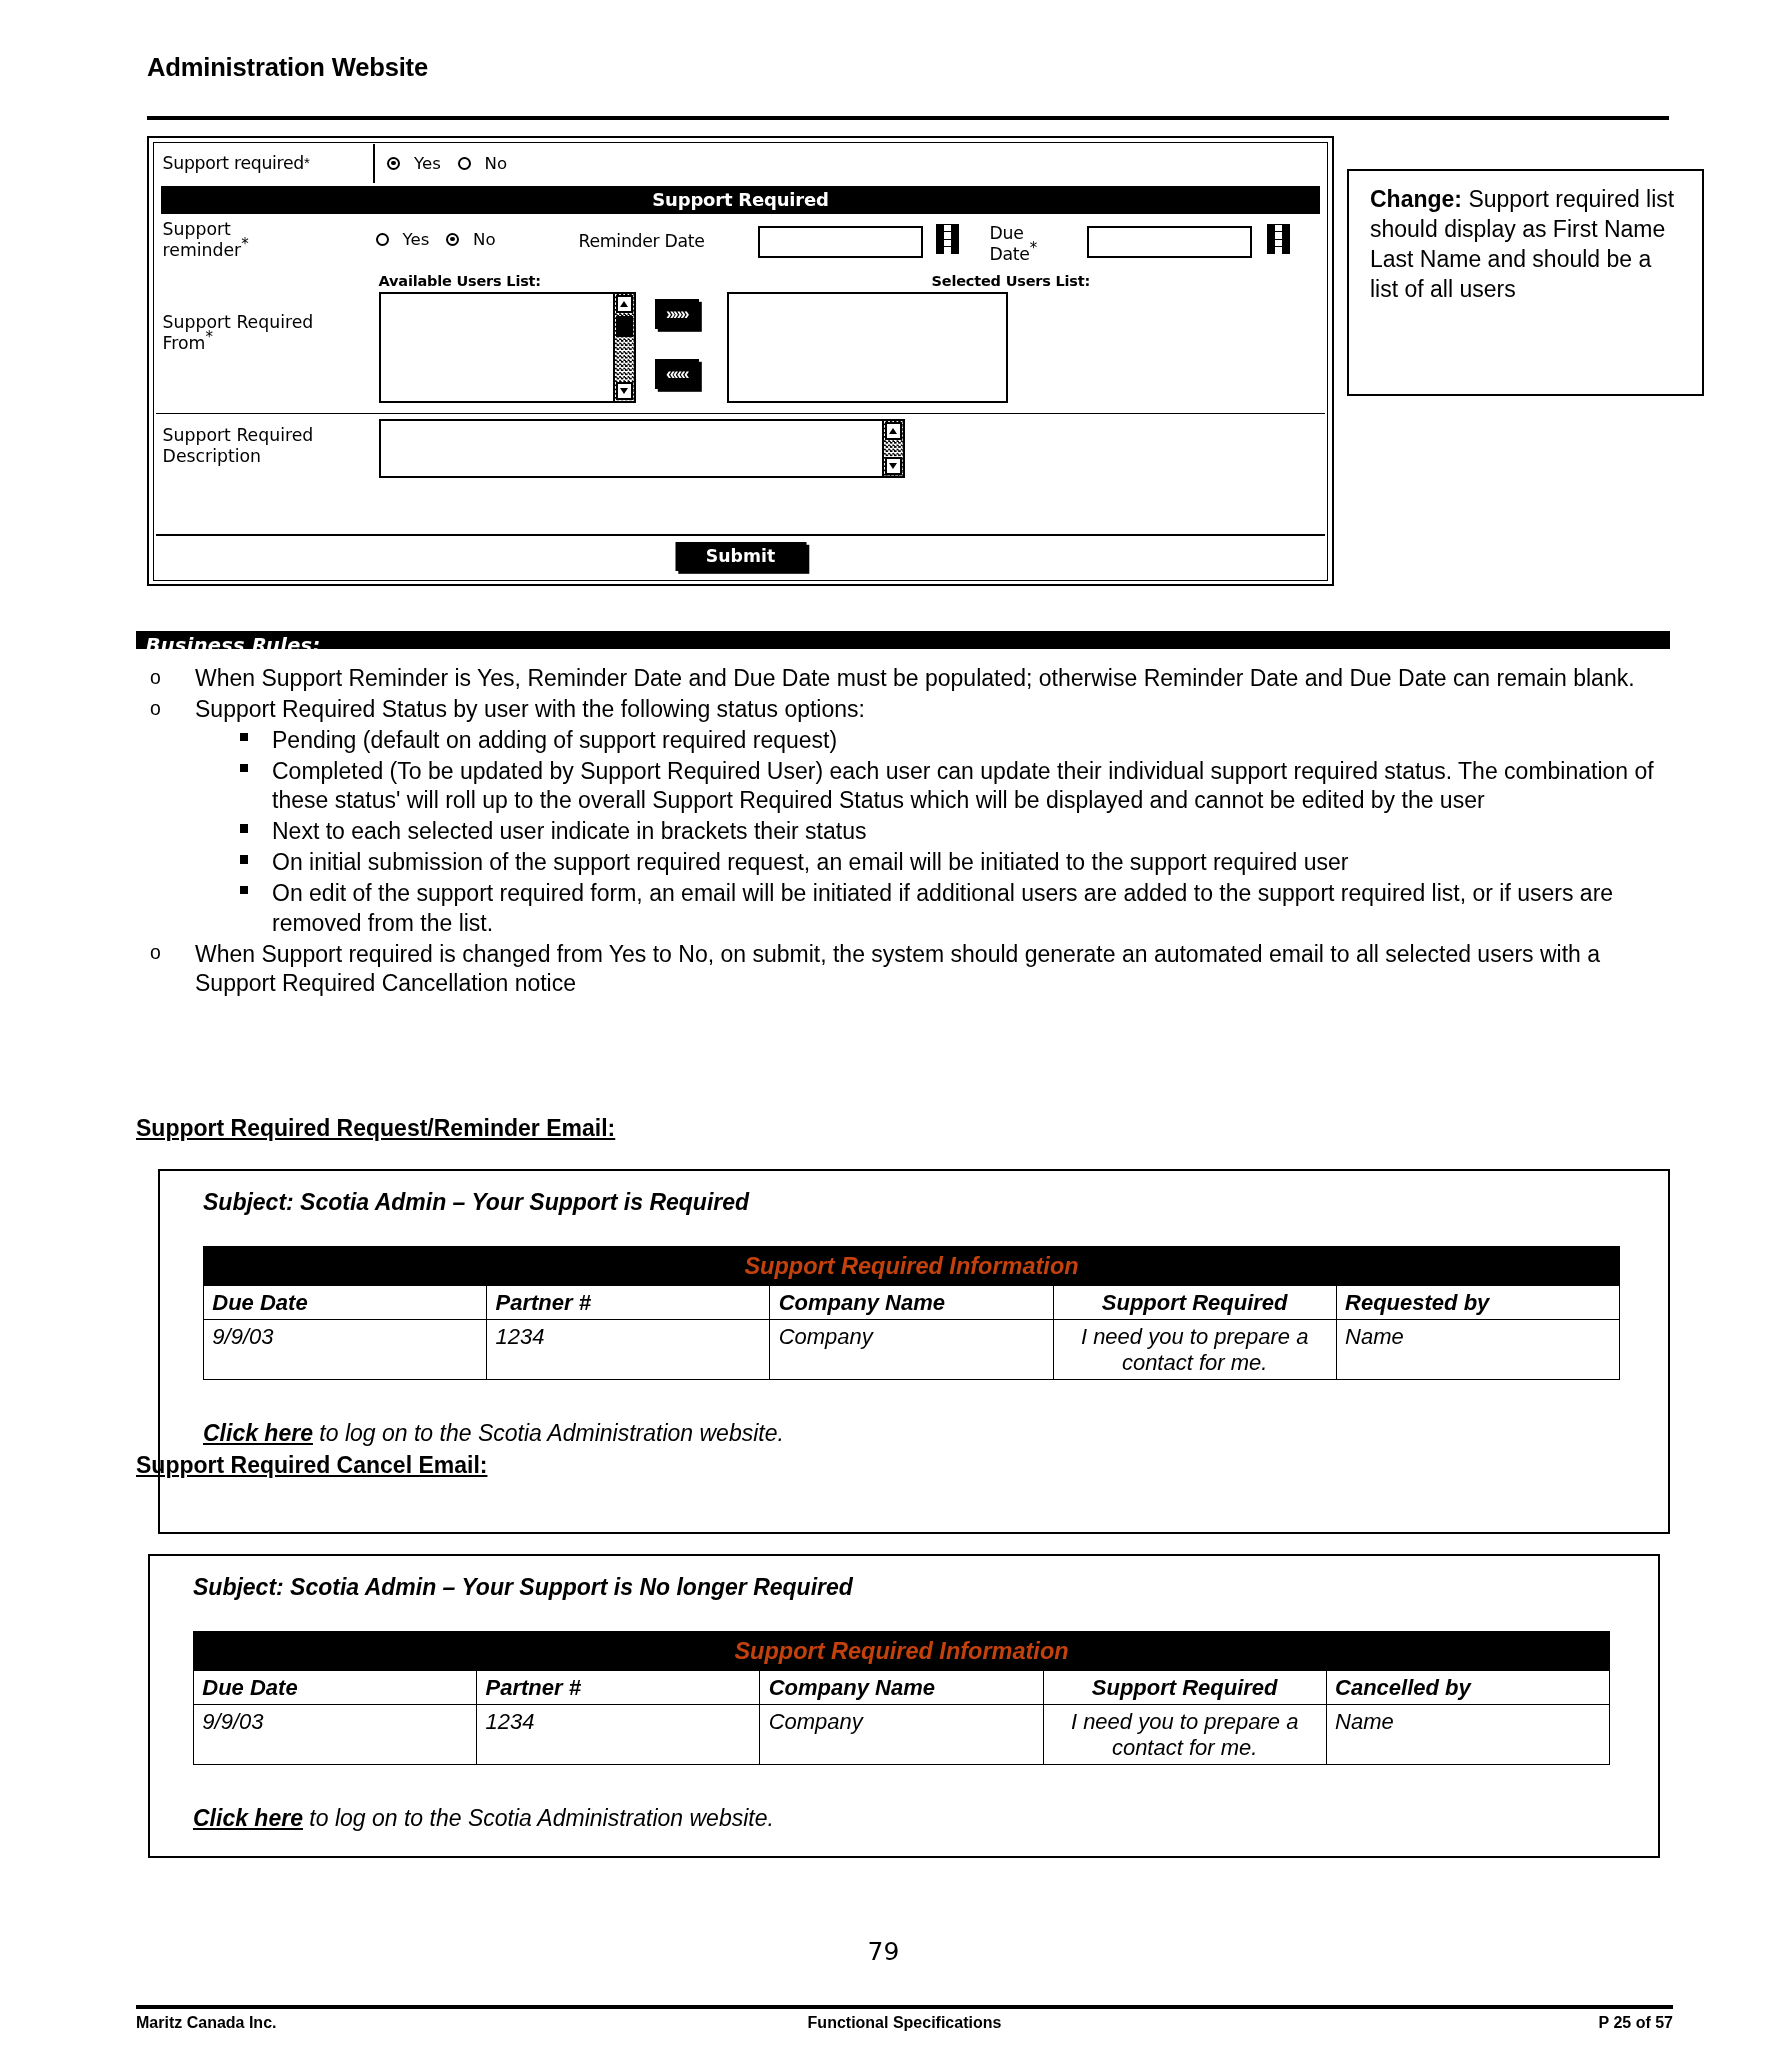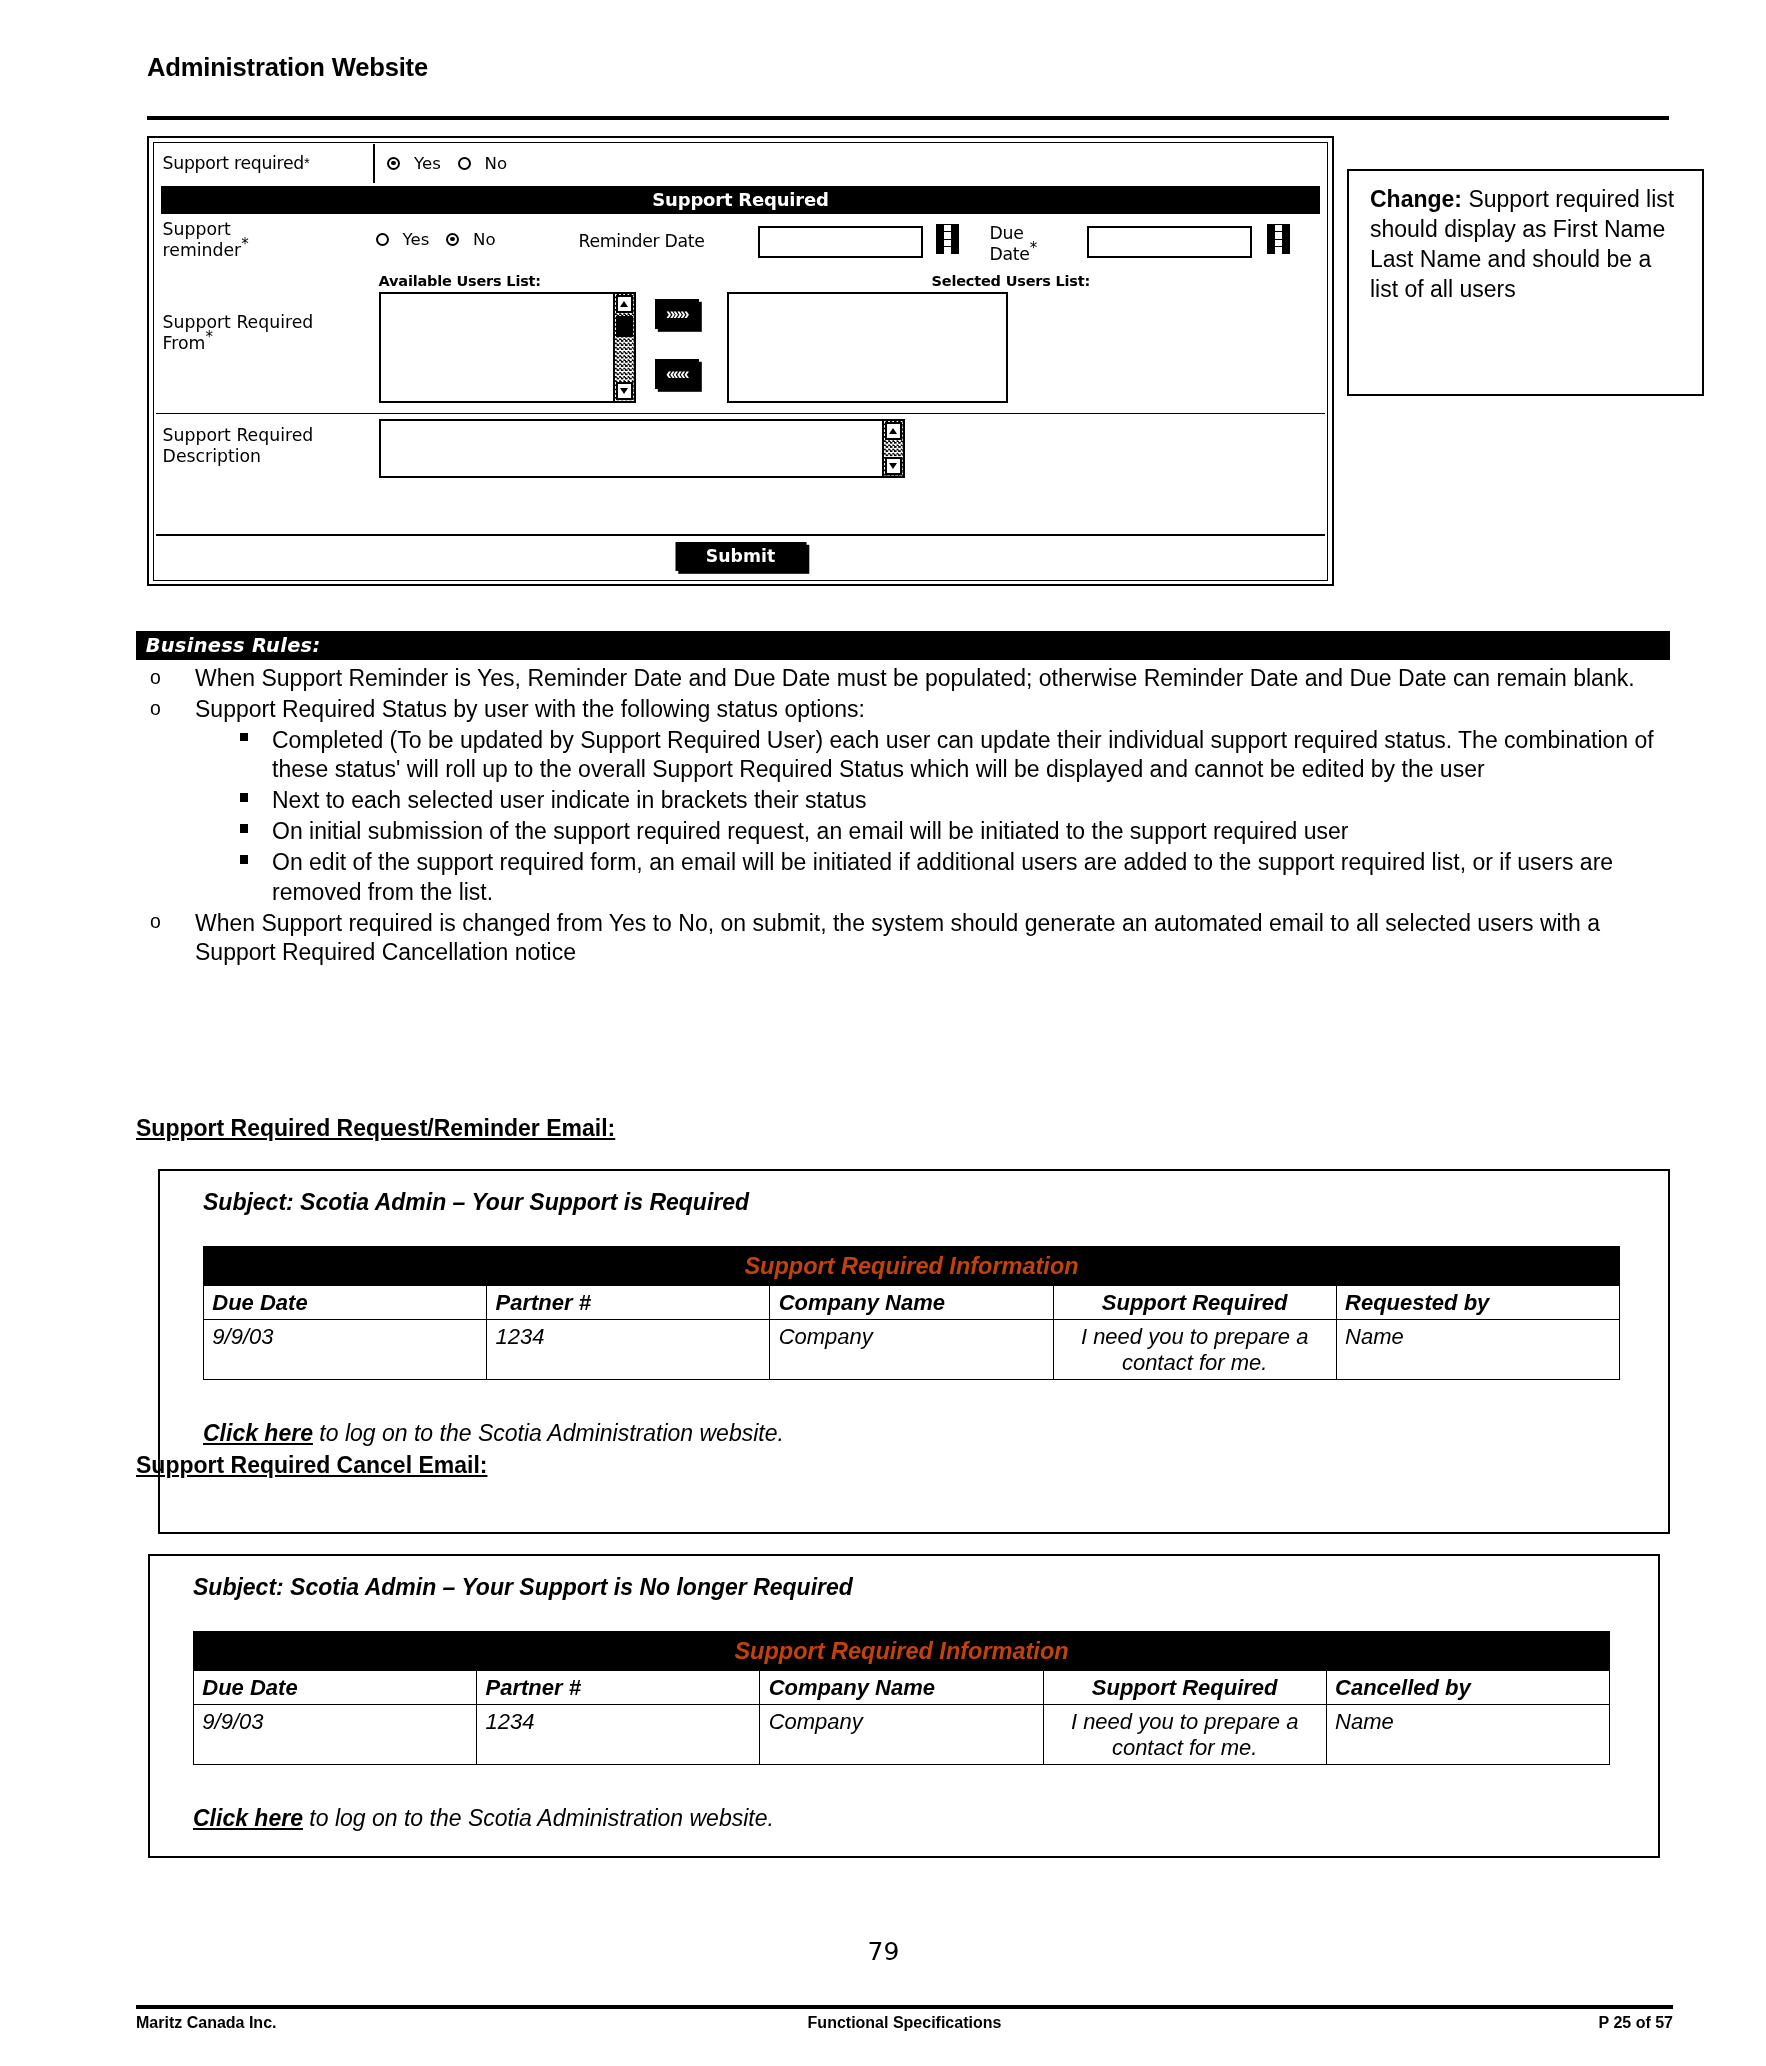--- a/index.html
+++ b/index.html
@@ -81,21 +81,21 @@
   .submit-btn { position:absolute; left:50%; transform:translateX(-50%); top:5.5px; width:131px; height:29px;
                 background:#000; color:#fff; display:flex; align-items:center; justify-content:center;
                 font-size:17.3px; font-weight:bold; box-shadow:2.8px 2.8px 0 #000; font-family:"DejaVu Sans", sans-serif;}
 
   
   .callout { position:absolute; left:1347px; top:169px; width:357px; height:227px; border:2.8px solid #000; background:#fff; }
   .callout-txt { padding:14px 16.6px 0 21px; font-size:23px; line-height:1.30; }
   .callout-txt b { font-weight:bold; }
 
   
-  .br-bar { position:absolute; left:136px; top:631px; width:1534px; height:29px; background:#000; }
+  .br-bar { position:absolute; left:136px; top:631px; width:1534px; height:18px; background:#000; }
   .br-bar span { color:#fff; font-size:19.4px; font-weight:bold; font-style:italic; padding-left:9.7px;
                  line-height:29px; letter-spacing:0.3px; font-family:"DejaVu Sans", sans-serif; }
 
   .rules { position:absolute; left:136px; top:664px; width:1536px; font-size:23px; line-height:1.285; }
   .rule-l1 { position:relative; padding-left:59px; margin-bottom:1.4px; }
   .rule-l1 > .mk { position:absolute; left:14px; top:0.7px; font-size:19.4px; }
   .rule-l2 { position:relative; padding-left:136px; margin-bottom:1.4px; }
   .rule-l2 > .mk { position:absolute; left:104px; top:7px; width:8.3px; height:8.3px; background:#000; }
 
   
@@ -256,20 +256,21 @@
       <b>Change:</b><span> Support required list should display as First Name Last Name and should be a list of all users</span>
     </div>
   </div>
 
   <div class="br-bar">
     <span>Business Rules:</span>
   </div>
   <div class="rules" id="rules-list">
       <div class="rule-l1"><span class="mk">o</span><span>When Support Reminder is Yes, Reminder Date and Due Date must be populated; otherwise Reminder Date and Due Date can remain blank.</span></div>
       <div class="rule-l1"><span class="mk">o</span><span>Support Required Status by user with the following status options:</span></div>
+      <div class="rule-l2"><span class="mk"></span><span>Pending (default on adding of support required request)</span></div>
       <div class="rule-l2"><span class="mk"></span><span>Completed (To be updated by Support Required User) each user can update their individual support required status.  The combination of these status' will roll up to the overall Support Required Status which will be displayed and cannot be edited by the user</span></div>
       <div class="rule-l2"><span class="mk"></span><span>Next to each selected user indicate in brackets their status</span></div>
       <div class="rule-l2"><span class="mk"></span><span>On initial submission of the support required request, an email will be initiated to the support required user</span></div>
       <div class="rule-l2"><span class="mk"></span><span>On edit of the support required form, an email will be initiated if additional users are added to the support required list, or if users are removed from the list.</span></div>
       <div class="rule-l1"><span class="mk">o</span><span>When Support required is changed from Yes to No, on submit, the system should generate an automated email to all selected users with a Support Required Cancellation notice</span></div>
     </div>
 
   <div class="sec-head" style="left:136px; top:1115px;">Support Required Request/Reminder Email:</div>
   <div class="email-box" style="left:158px; top:1169px; width:1512px; height:365px;">
     <div class="subject">Subject:  Scotia Admin – Your Support is Required</div>

